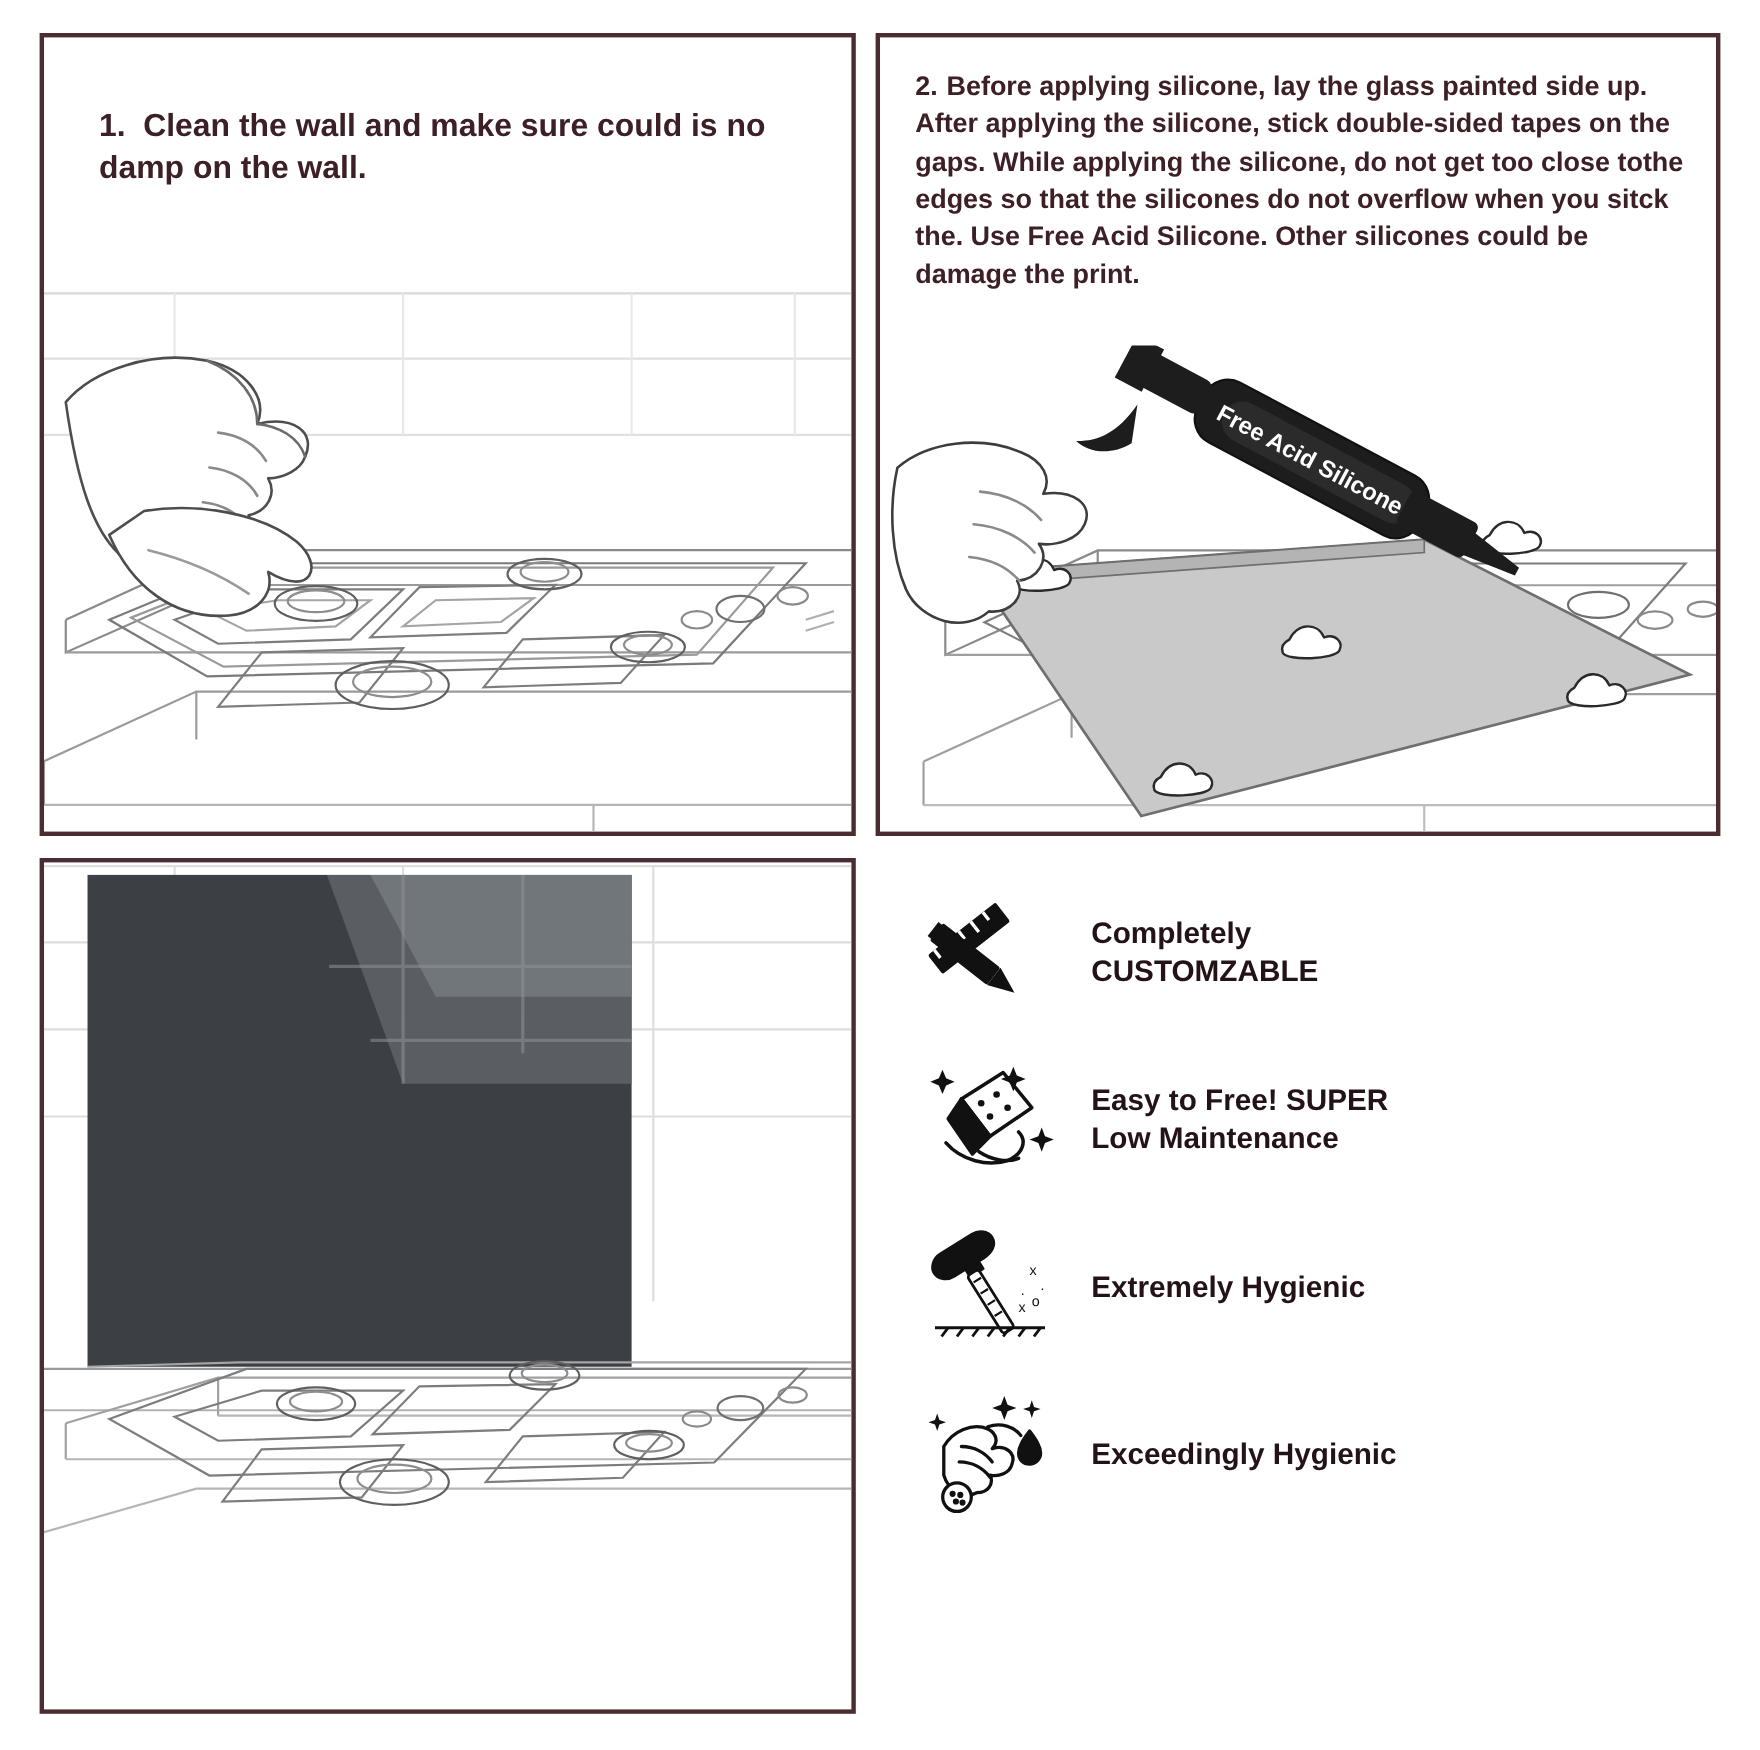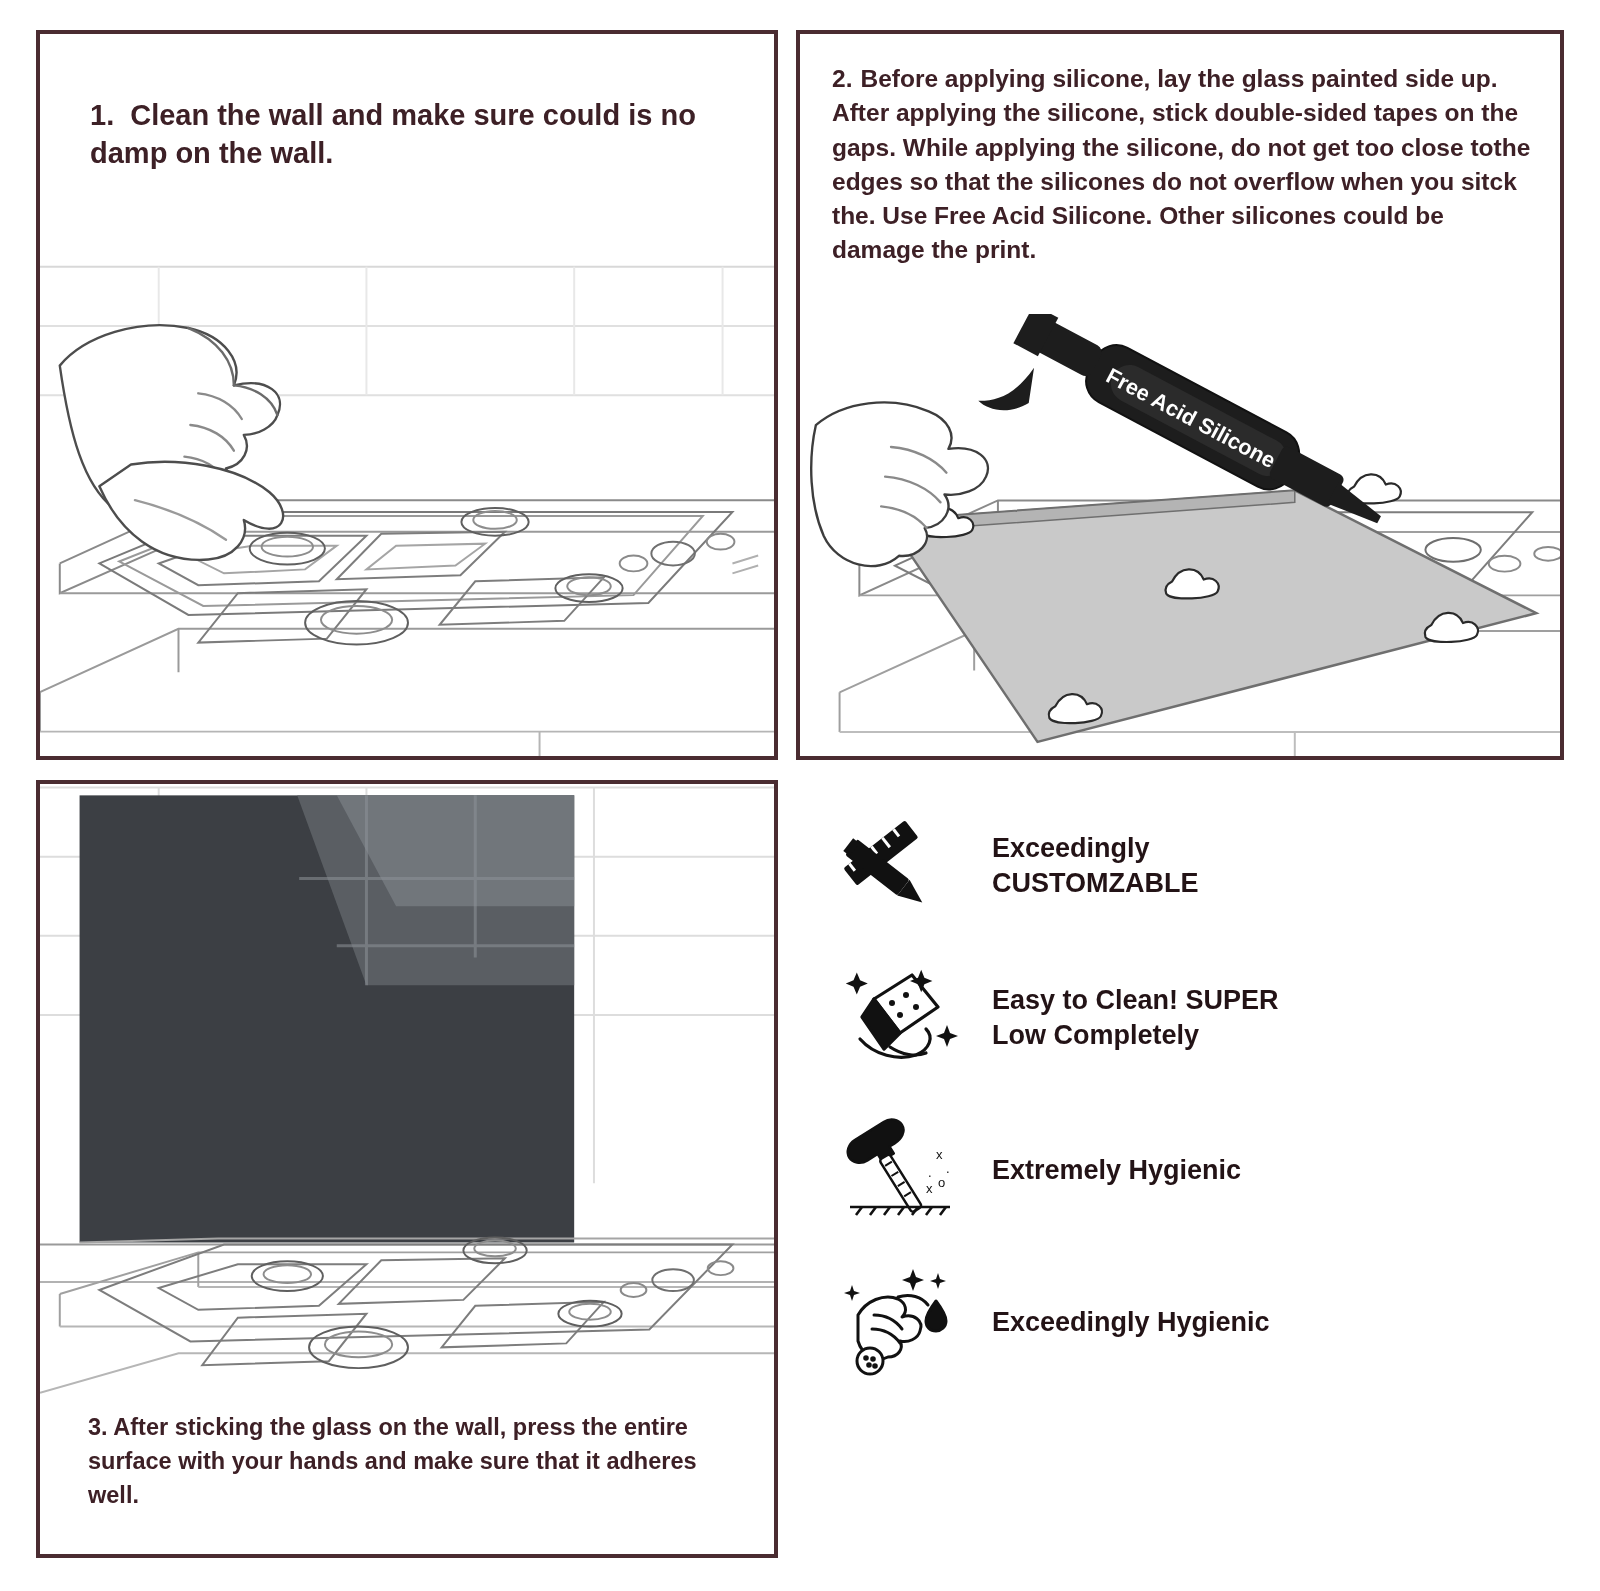--- a/index.html
+++ b/index.html
@@ -281,24 +281,20 @@
           <ellipse cx="556" cy="532" rx="32" ry="13" stroke="#5f5f5f"></ellipse>
           <ellipse cx="556" cy="530" rx="21" ry="8" stroke="#8d8d8d"></ellipse>
 
           <ellipse cx="640" cy="498" rx="21" ry="11" stroke="#6f6f6f"></ellipse>
           <ellipse cx="600" cy="508" rx="13" ry="7" stroke="#8a8a8a"></ellipse>
           <ellipse cx="688" cy="486" rx="13" ry="7" stroke="#8a8a8a"></ellipse>
         </g>
       </svg>
     </div>
 
-    <div class="step-text" id="step3-text">
-      <span class="num">3.</span>
-      <span>After sticking the glass on the wall, press the entire surface with your hands and make sure that it adheres well.</span>
-    </div>
   </div>
 
   <div id="panel-features">
 
     <div class="feature-row">
       <span class="feature-icon">
         <svg width="120" height="110" viewBox="0 0 120 110">
           <g fill="#111111">
             <g transform="rotate(-38 60 55)">
               <rect x="14" y="22" width="78" height="22" rx="2"></rect>
@@ -309,42 +305,42 @@
               <rect x="76" y="22" width="3" height="9" fill="#ffffff"></rect>
             </g>
             <g transform="rotate(38 60 55)">
               <rect x="10" y="60" width="66" height="20" rx="2"></rect>
               <polygon points="76,60 100,70 76,80"></polygon>
               <rect x="6" y="62" width="8" height="16"></rect>
             </g>
           </g>
         </svg>
       </span>
-      <span class="feature-label">Exceedingly CUSTOMZABLE</span>
+      <span class="feature-label">Completely CUSTOMZABLE</span>
     </div>
 
     <div class="feature-row">
       <span class="feature-icon">
         <svg width="120" height="110" viewBox="0 0 120 110">
           <g fill="none" stroke="#111111" stroke-width="3.2" stroke-linejoin="round" stroke-linecap="round">
             <path d="M34 36 L72 12 L98 44 L60 70 Z" fill="#ffffff"></path>
             <path d="M34 36 L60 70 L44 86 L22 54 Z" fill="#111111"></path>
             <path d="M20 76 C34 92, 58 98, 76 92 C90 86, 94 74, 86 66"></path>
             <path d="M50 84 C62 92, 76 94, 86 90"></path>
             <path d="M10 24 l6 -14 l6 14 l14 6 l-14 6 l-6 14 l-6 -14 l-14 -6 z" transform="translate(8,4) scale(0.55)" fill="#111111" stroke="none"></path>
             <path d="M100 16 l4 -10 l4 10 l10 4 l-10 4 l-4 10 l-4 -10 l-10 -4 z" transform="translate(-2,2) scale(0.8)" fill="#111111" stroke="none"></path>
             <path d="M104 70 l3 -8 l3 8 l8 3 l-8 3 l-3 8 l-3 -8 l-8 -3 z" fill="#111111" stroke="none"></path>
             <circle cx="52" cy="40" r="3" fill="#111111" stroke="none"></circle>
             <circle cx="66" cy="32" r="3" fill="#111111" stroke="none"></circle>
             <circle cx="76" cy="44" r="3" fill="#111111" stroke="none"></circle>
             <circle cx="60" cy="52" r="3" fill="#111111" stroke="none"></circle>
           </g>
         </svg>
       </span>
-      <span class="feature-label">Easy to Clean! SUPER Low Completely</span>
+      <span class="feature-label">Easy to Free! SUPER Low Maintenance</span>
     </div>
 
     <div class="feature-row">
       <span class="feature-icon">
         <svg width="120" height="110" viewBox="0 0 120 110">
           <g fill="#111111" stroke="#111111" stroke-width="2.5" stroke-linejoin="round">
             <g transform="rotate(-32 54 50)">
               <path d="M34 8 h34 c8 0 14 6 14 12 c0 8 -8 12 -16 12 h-6 v8 h-14 v-8 h-12 c-8 0 -14 -6 -14 -12 c0 -6 6 -12 14 -12z"></path>
               <rect x="44" y="38" width="12" height="62" rx="3" fill="#ffffff"></rect>
               <path d="M46 46 h8 M46 58 h8 M46 70 h8 M46 82 h8" stroke="#111111" stroke-width="2" fill="none"></path>

